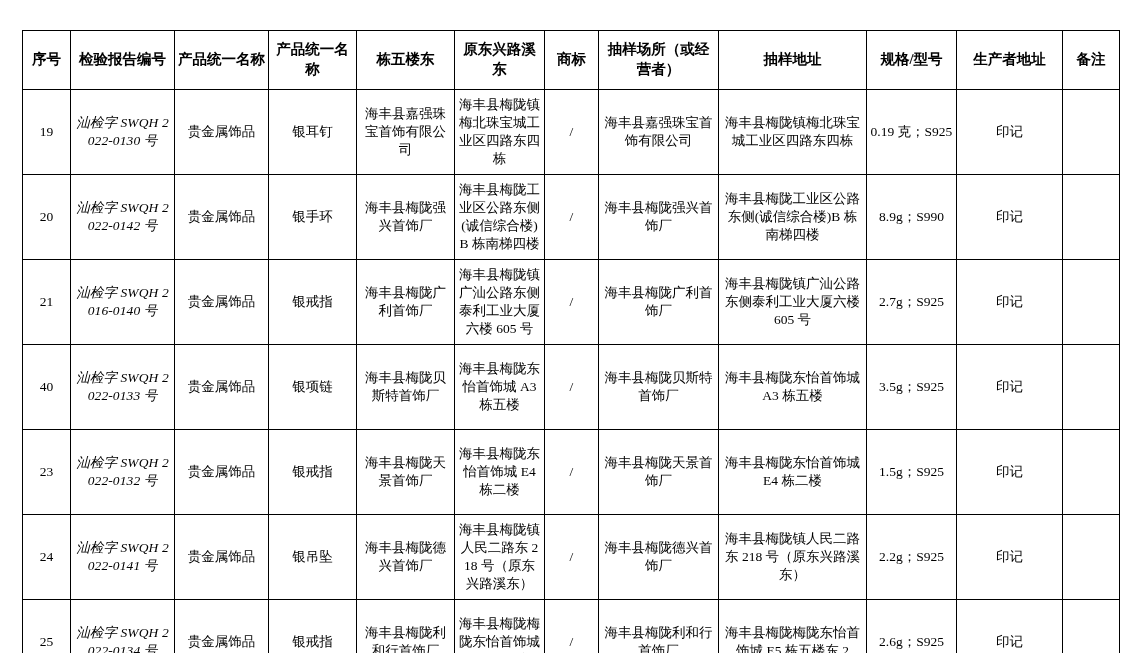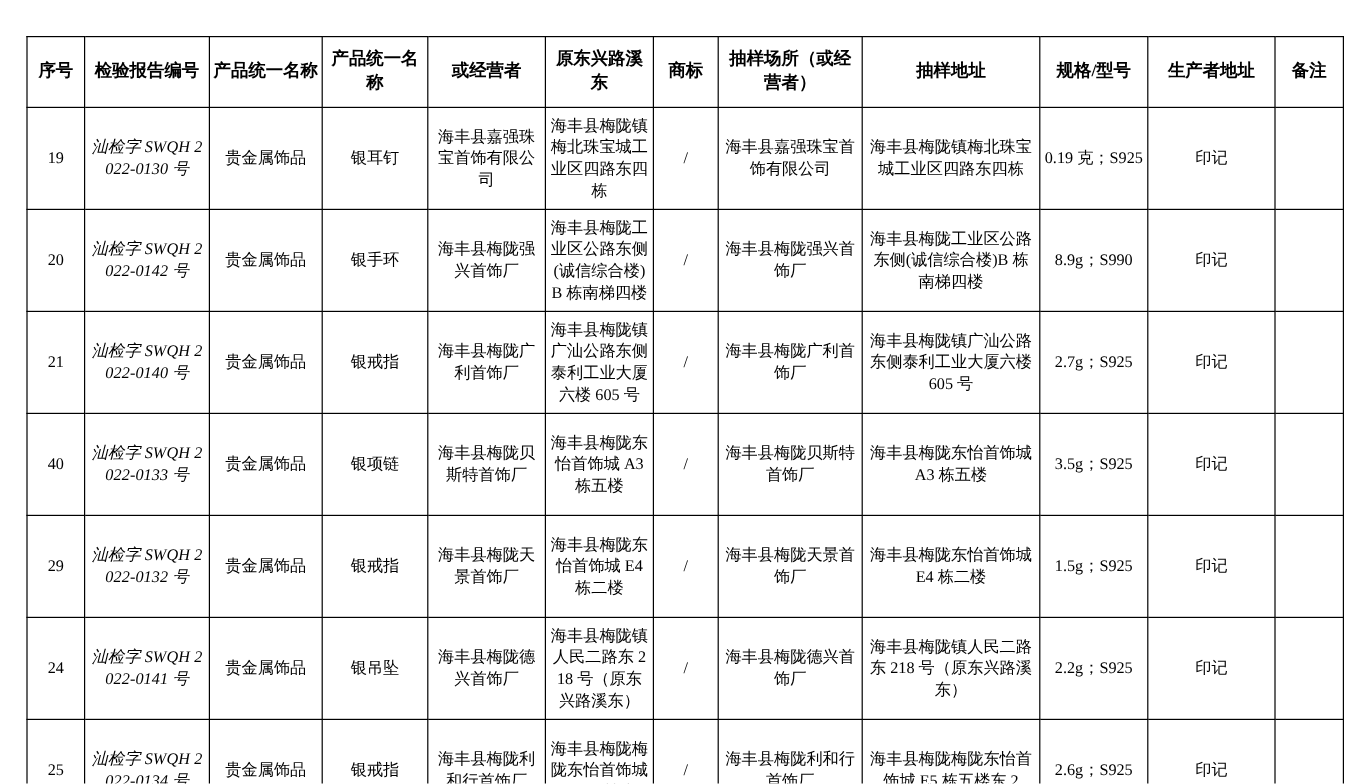--- a/index.html
+++ b/index.html
@@ -83,21 +83,21 @@
         <col class="c9">
         <col class="c10">
         <col class="c11">
     </colgroup>
     <thead>
       <tr>
         <th>序号</th>
         <th>检验报告编号</th>
         <th>产品统一名称</th>
         <th>产品统一名称</th>
-        <th>或经营者</th>
+        <th>栋五楼东</th>
         <th>原东兴路溪东</th>
         <th>商标</th>
         <th>抽样场所（或经营者）</th>
         <th>抽样地址</th>
         <th>规格/型号</th>
         <th>生产者地址</th>
         <th>备注</th>
       </tr>
     </thead>
     <tbody>
@@ -124,21 +124,21 @@
         <td>海丰县梅陇工业区公路东侧(诚信综合楼)B 栋南梯四楼</td>
         <td>/</td>
         <td>海丰县梅陇强兴首饰厂</td>
         <td>海丰县梅陇工业区公路东侧(诚信综合楼)B 栋南梯四楼</td>
         <td class="spec">8.9g；S990</td>
         <td class="mark">印记</td>
         <td></td>
       </tr>
       <tr>
         <td class="num">21</td>
-        <td class="code">汕检字 SWQH 2022-0140 号</td>
+        <td class="code">汕检字 SWQH 2016-0140 号</td>
         <td>贵金属饰品</td>
         <td>银戒指</td>
         <td>海丰县梅陇广利首饰厂</td>
         <td>海丰县梅陇镇广汕公路东侧泰利工业大厦六楼 605 号</td>
         <td>/</td>
         <td>海丰县梅陇广利首饰厂</td>
         <td>海丰县梅陇镇广汕公路东侧泰利工业大厦六楼 605 号</td>
         <td class="spec">2.7g；S925</td>
         <td class="mark">印记</td>
         <td></td>
@@ -151,21 +151,21 @@
         <td>海丰县梅陇贝斯特首饰厂</td>
         <td>海丰县梅陇东怡首饰城 A3 栋五楼</td>
         <td>/</td>
         <td>海丰县梅陇贝斯特首饰厂</td>
         <td>海丰县梅陇东怡首饰城 A3 栋五楼</td>
         <td class="spec">3.5g；S925</td>
         <td class="mark">印记</td>
         <td></td>
       </tr>
       <tr>
-        <td class="num">29</td>
+        <td class="num">23</td>
         <td class="code">汕检字 SWQH 2022-0132 号</td>
         <td>贵金属饰品</td>
         <td>银戒指</td>
         <td>海丰县梅陇天景首饰厂</td>
         <td>海丰县梅陇东怡首饰城 E4 栋二楼</td>
         <td>/</td>
         <td>海丰县梅陇天景首饰厂</td>
         <td>海丰县梅陇东怡首饰城 E4 栋二楼</td>
         <td class="spec">1.5g；S925</td>
         <td class="mark">印记</td>

